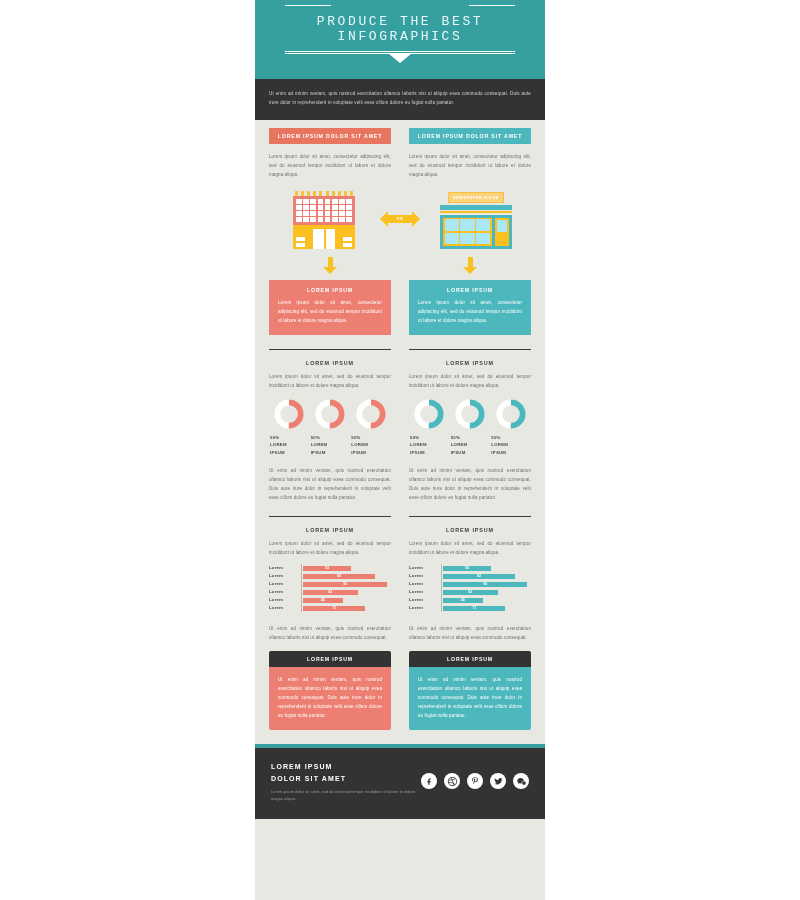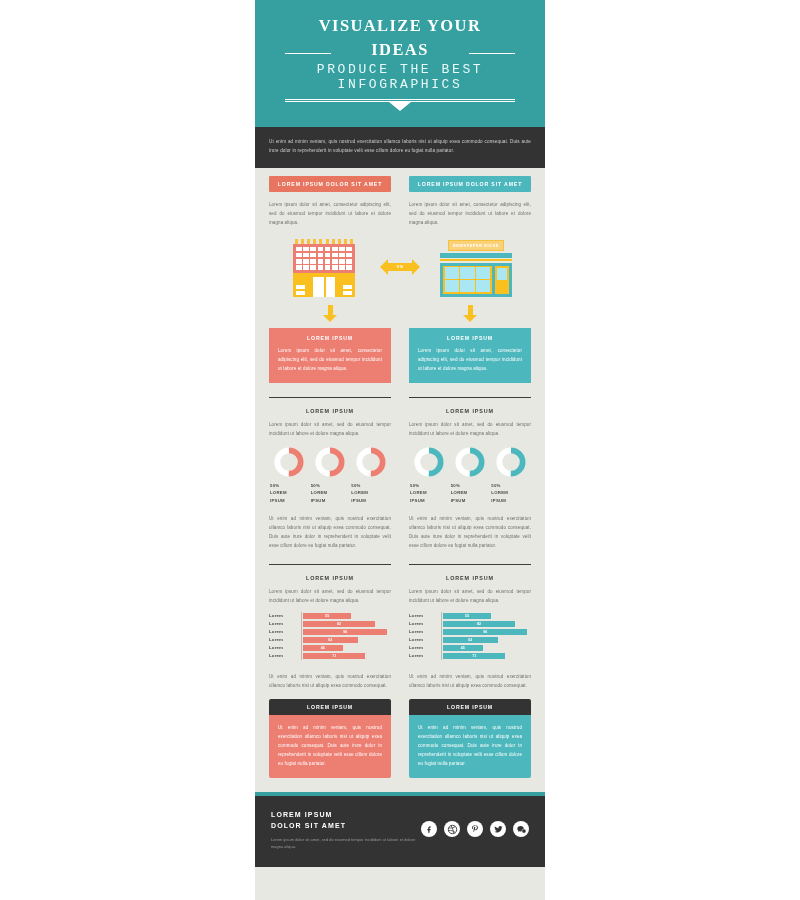--- a/index.html
+++ b/index.html
@@ -377,24 +377,20 @@
   .sp12 { height: 12px; }
   .sp14 { height: 14px; }
 </style>
 </head>
 <body>
 
 <div id="page">
   <div class="infographic">
 
     <div class="hdr">
-      <div class="hdr-title">
-        <span>VISUALIZE YOUR</span>
-        <span class="l2">IDEAS</span>
-      </div>
       <div class="hdr-rules-a"></div>
       <div class="hdr-sub">PRODUCE THE BEST INFOGRAPHICS</div>
       <div class="hdr-rules-b"></div>
       <div class="hdr-caret"></div>
     </div>
 
     <div class="intro">
       <p>Ut enim ad minim veniam, quis nostrud exercitation ullamco laboris nisi ut aliquip exea commodo consequat. Duis aute irure dolor in reprehenderit in voluptate velit esse cillum dolore eu fugiat nulla pariatur.</p>
     </div>
 

